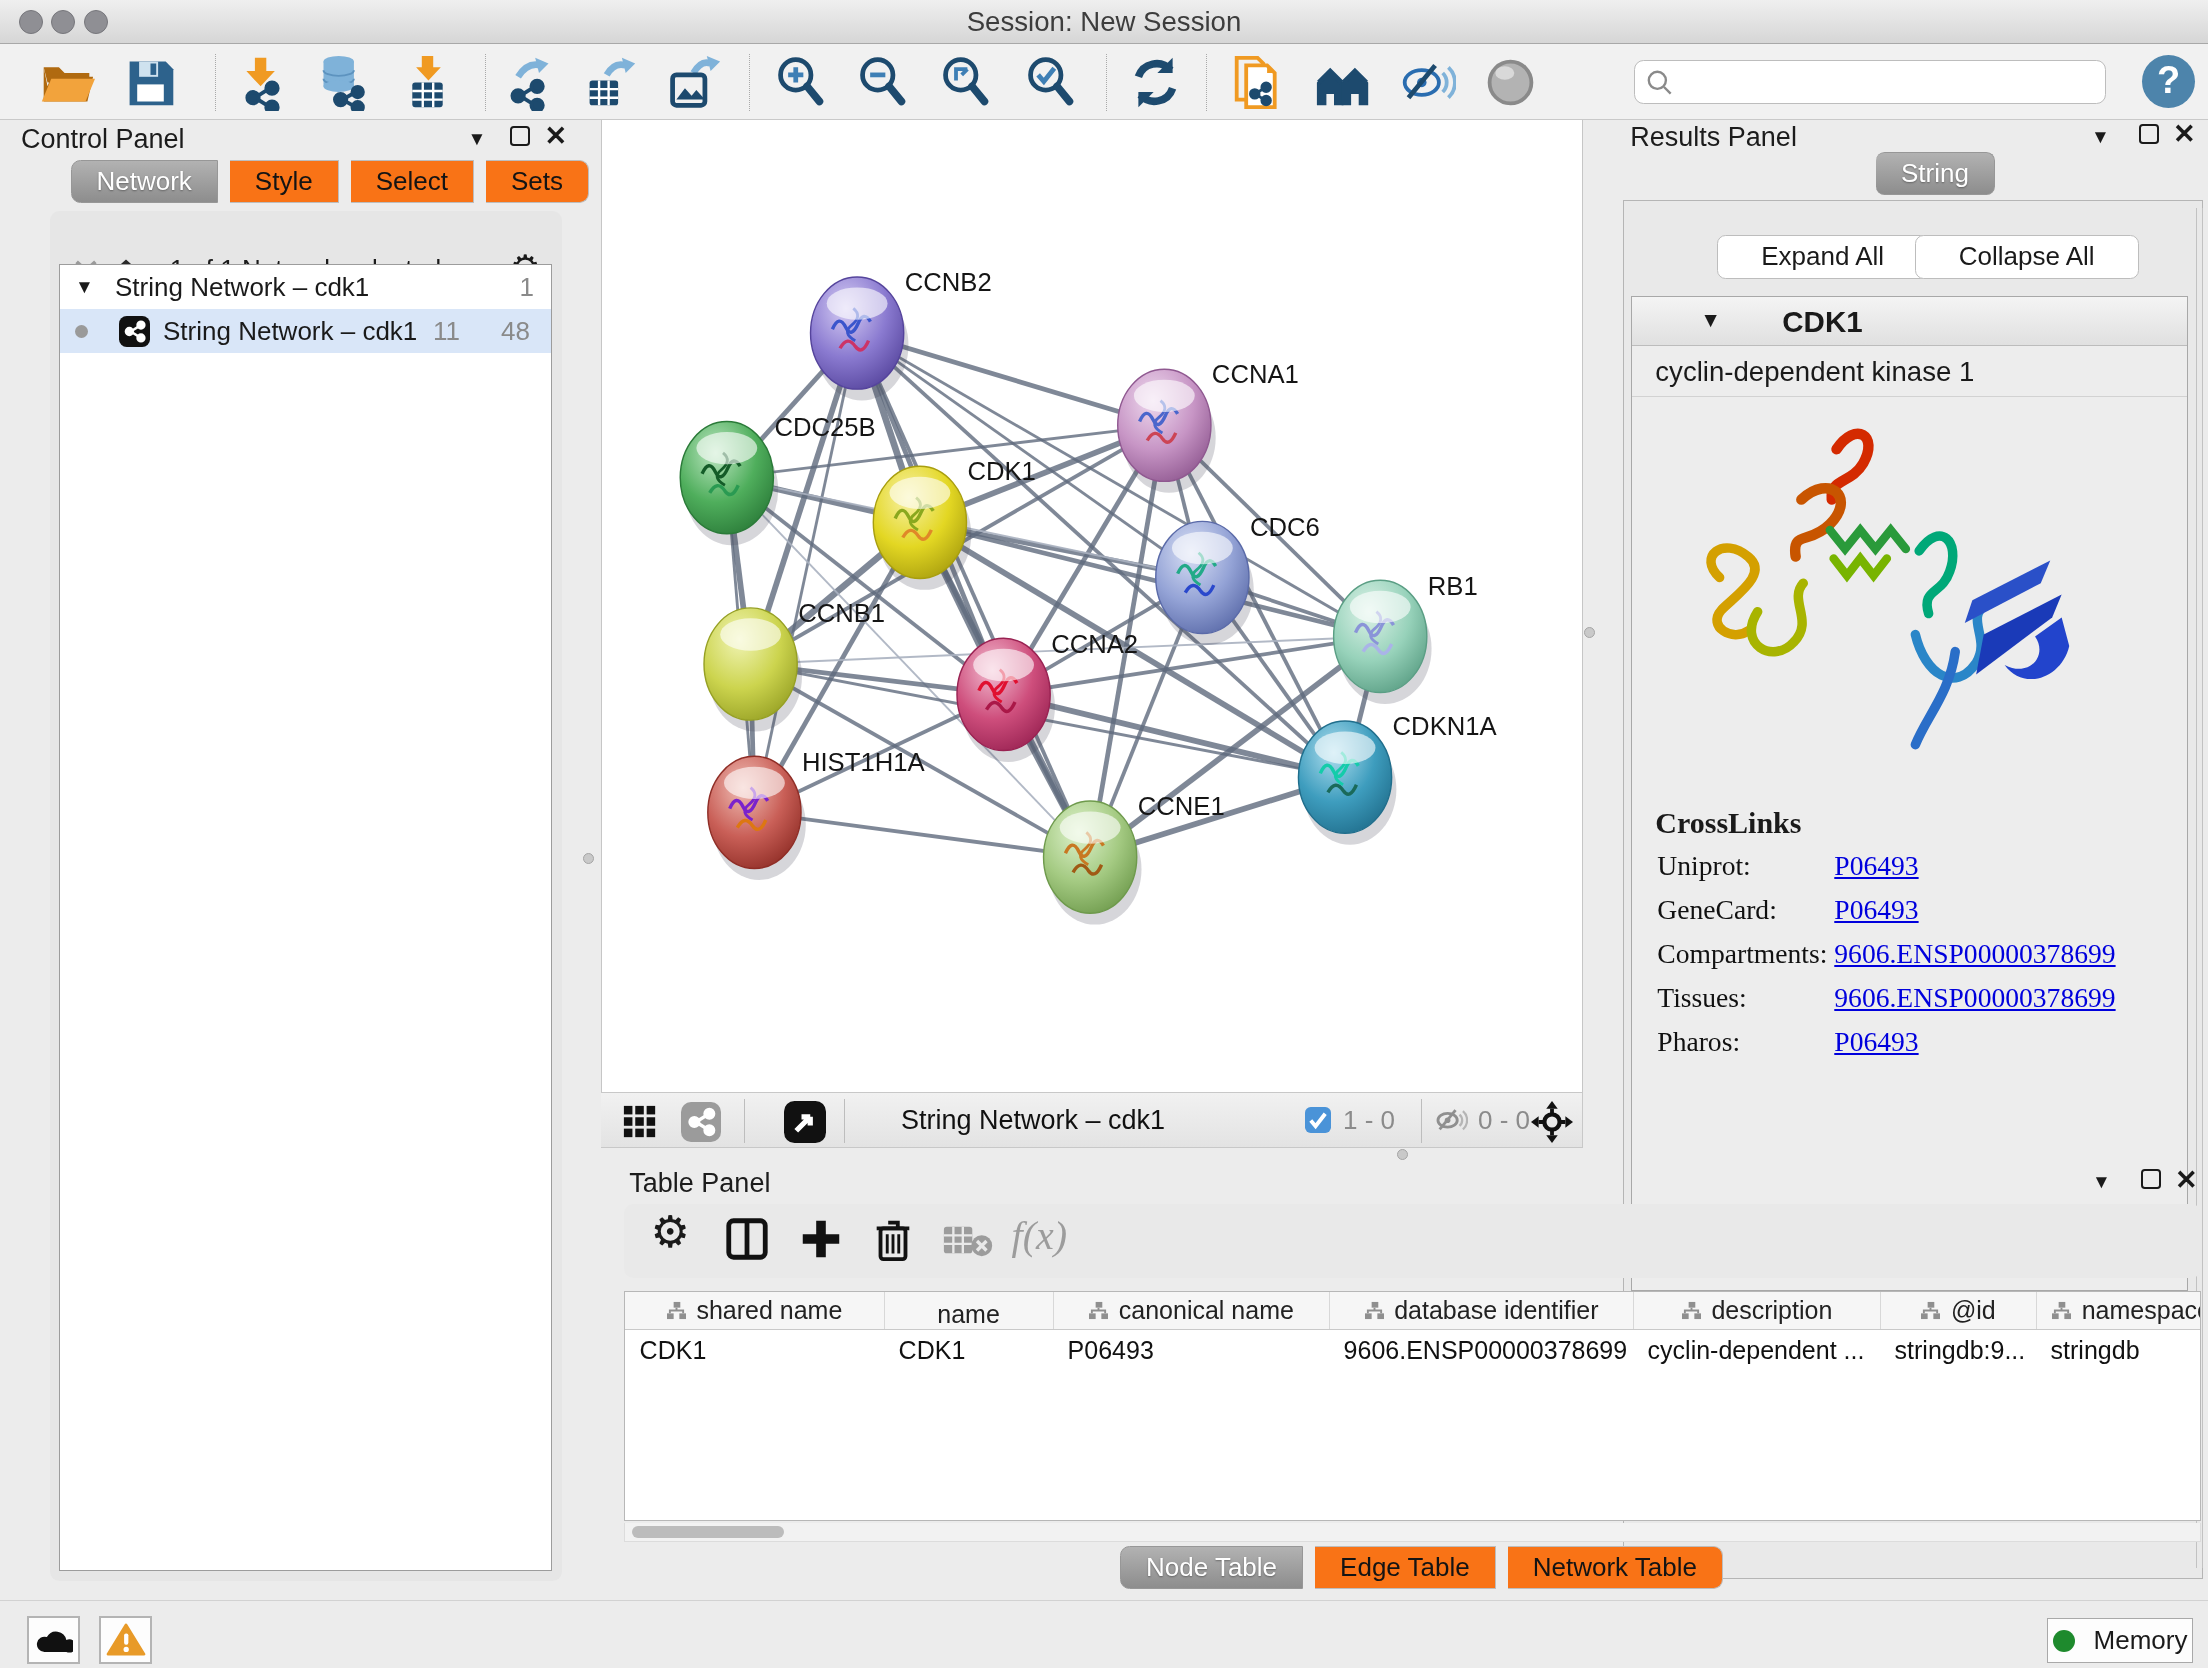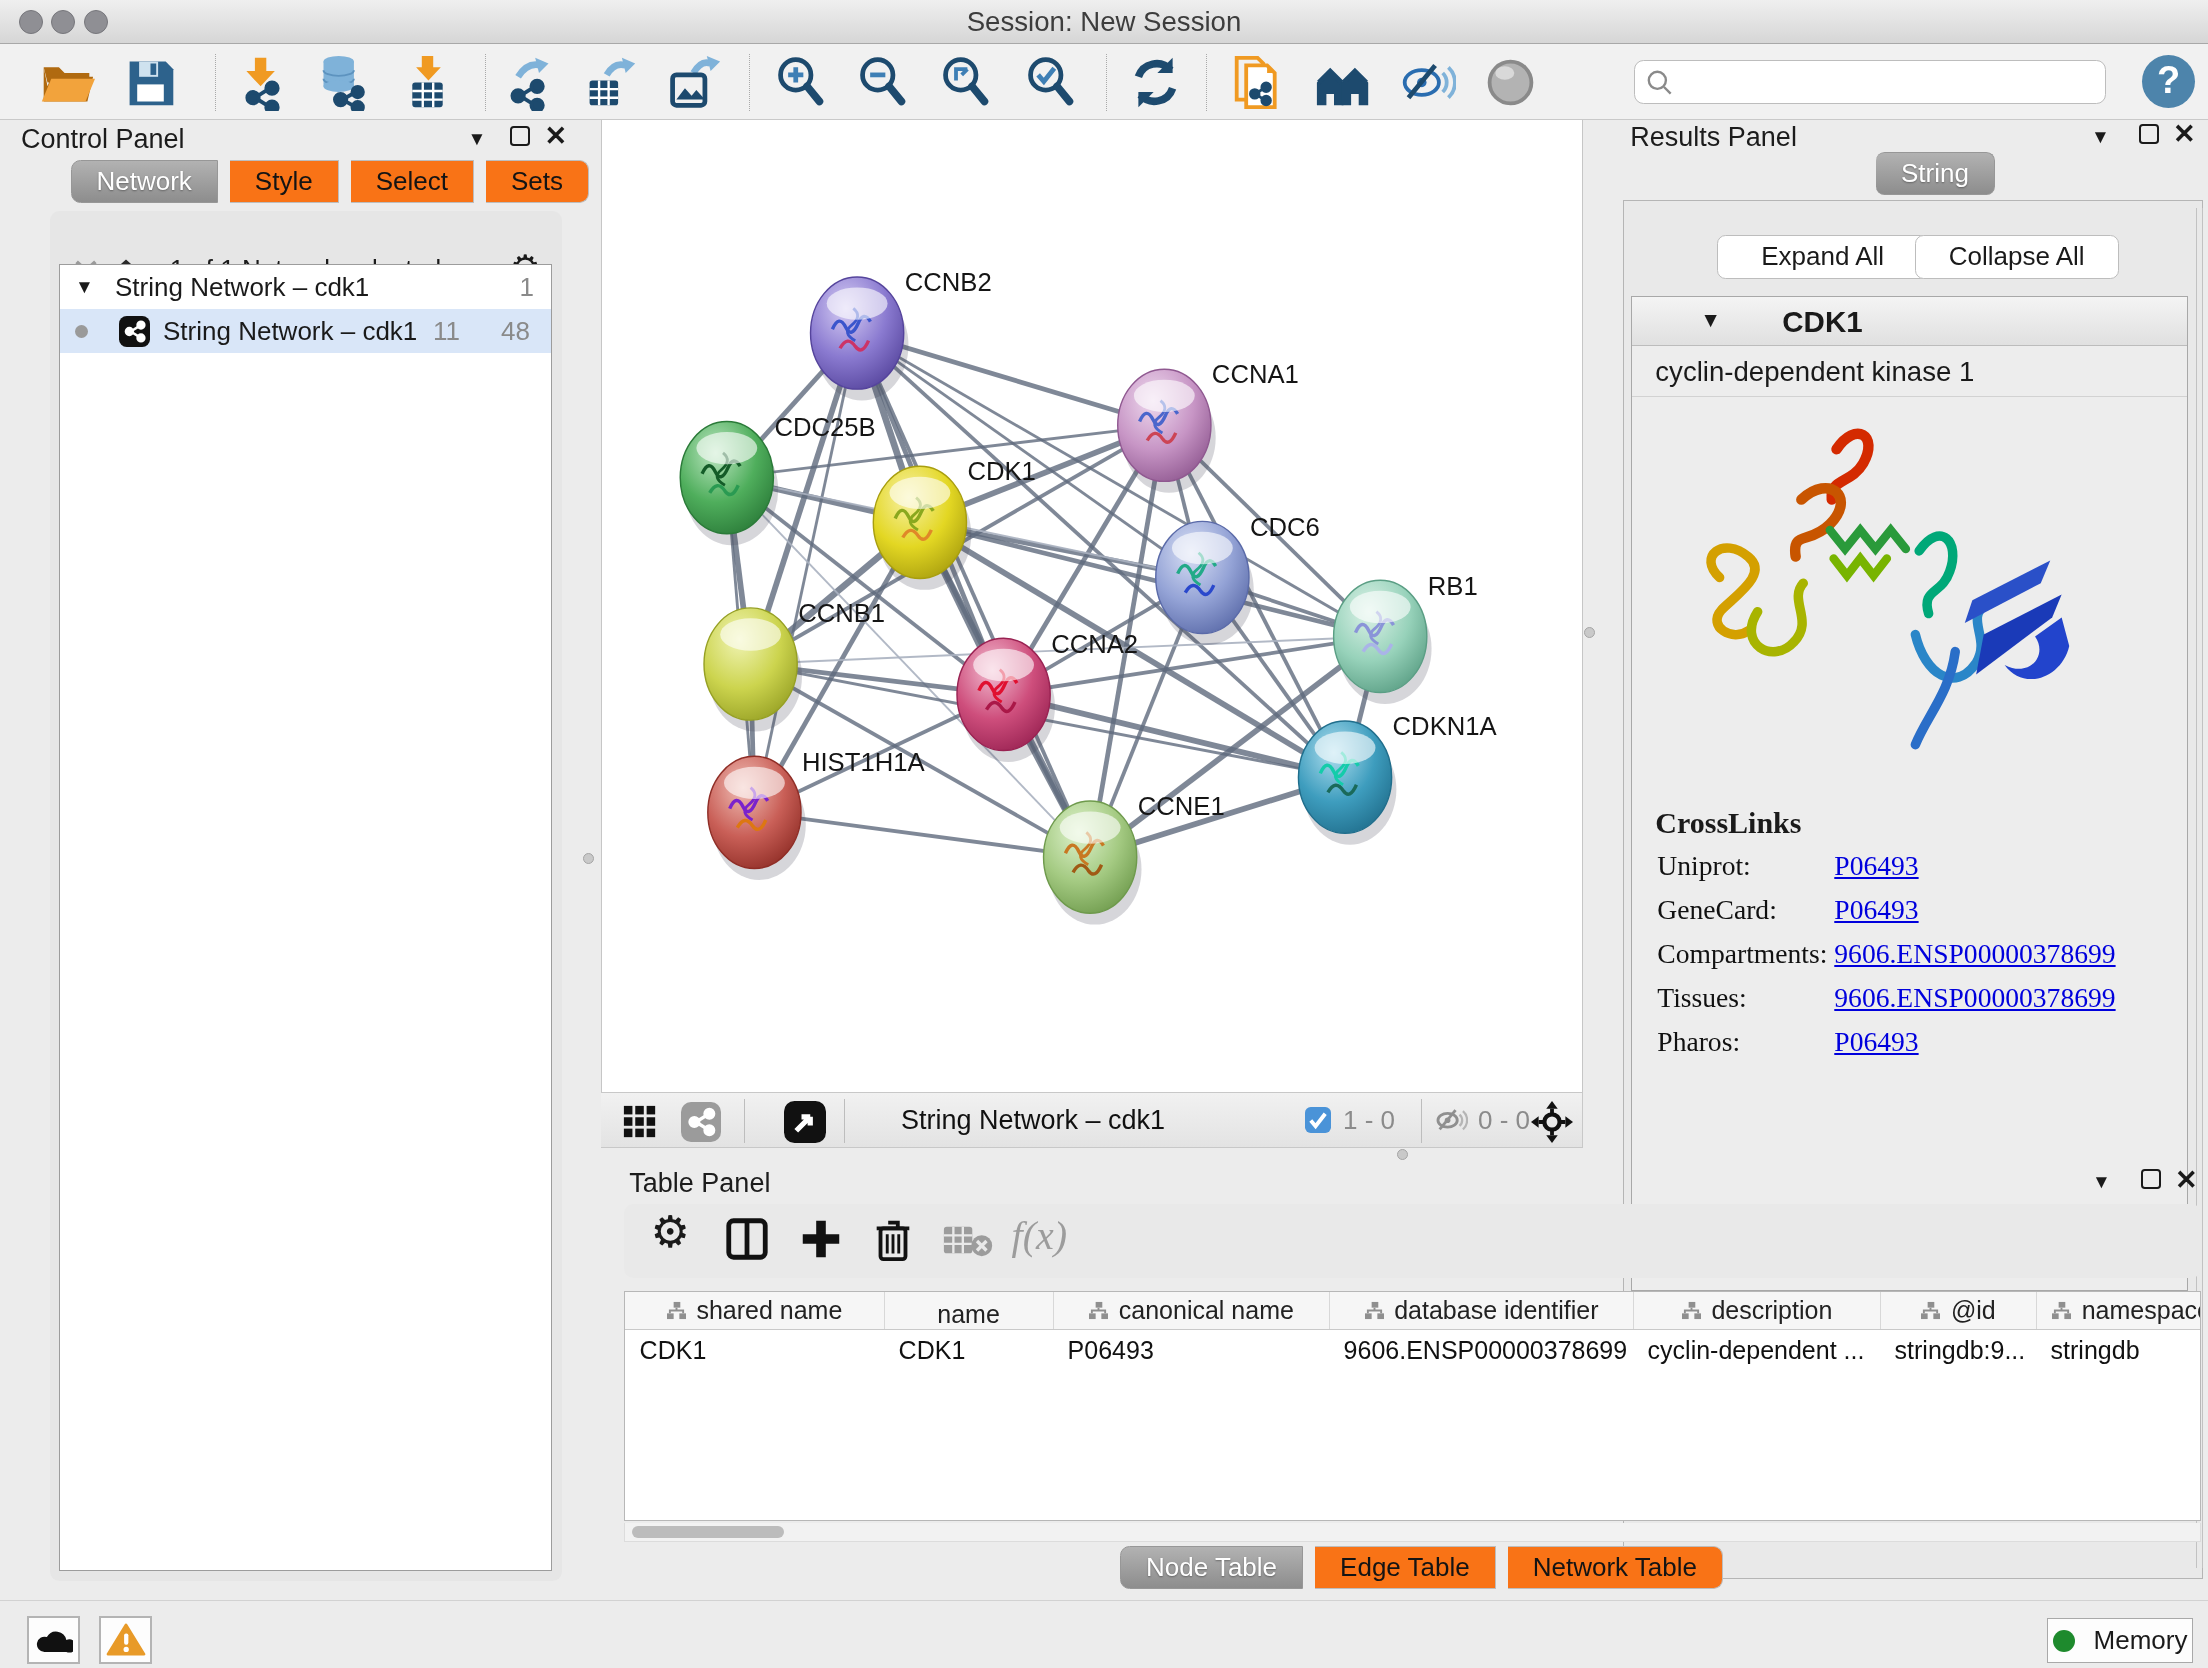--- a/index.html
+++ b/index.html
@@ -615,21 +615,21 @@
   <div id="results-panel">
     <div style="position:absolute;left:13.3px;top:1.9px" class="panel-title">Results Panel</div>
     <span class="pc-arrow" style="position:absolute;left:474px;top:5.7px">▼</span>
     <span class="pc-float" style="position:absolute;left:522px;top:3.8px"></span>
     <span class="pc-close" style="position:absolute;left:556px;top:-1.9px">✕</span>
 
     <div class="segtab active" style="position:absolute;left:259px;top:32px;border-radius:8.6px;z-index:2">String</div>
 
     <div id="rp-box">
       <div class="rp-btn" style="left:93px;width:212px">Expand All</div>
-      <div class="rp-btn" style="left:291px;width:204px">Collapse All</div>
+      <div class="rp-btn" style="left:291px;width:224px">Collapse All</div>
 
       <div id="rp-section">
         <div id="rp-sec-header">
           <span style="position:absolute;left:68px;top:11.4px;font-size:21px">▼</span>
           <span style="position:absolute;left:150px;top:7.6px;font-size:29.5px;font-weight:bold">CDK1</span>
         </div>
         <div id="rp-desc">cyclin-dependent kinase 1</div>
 
         <div style="height:409px;position:relative">
           <svg width="447" height="399" viewBox="0 0 470 420" style="position:absolute;left:38px;top:0">

